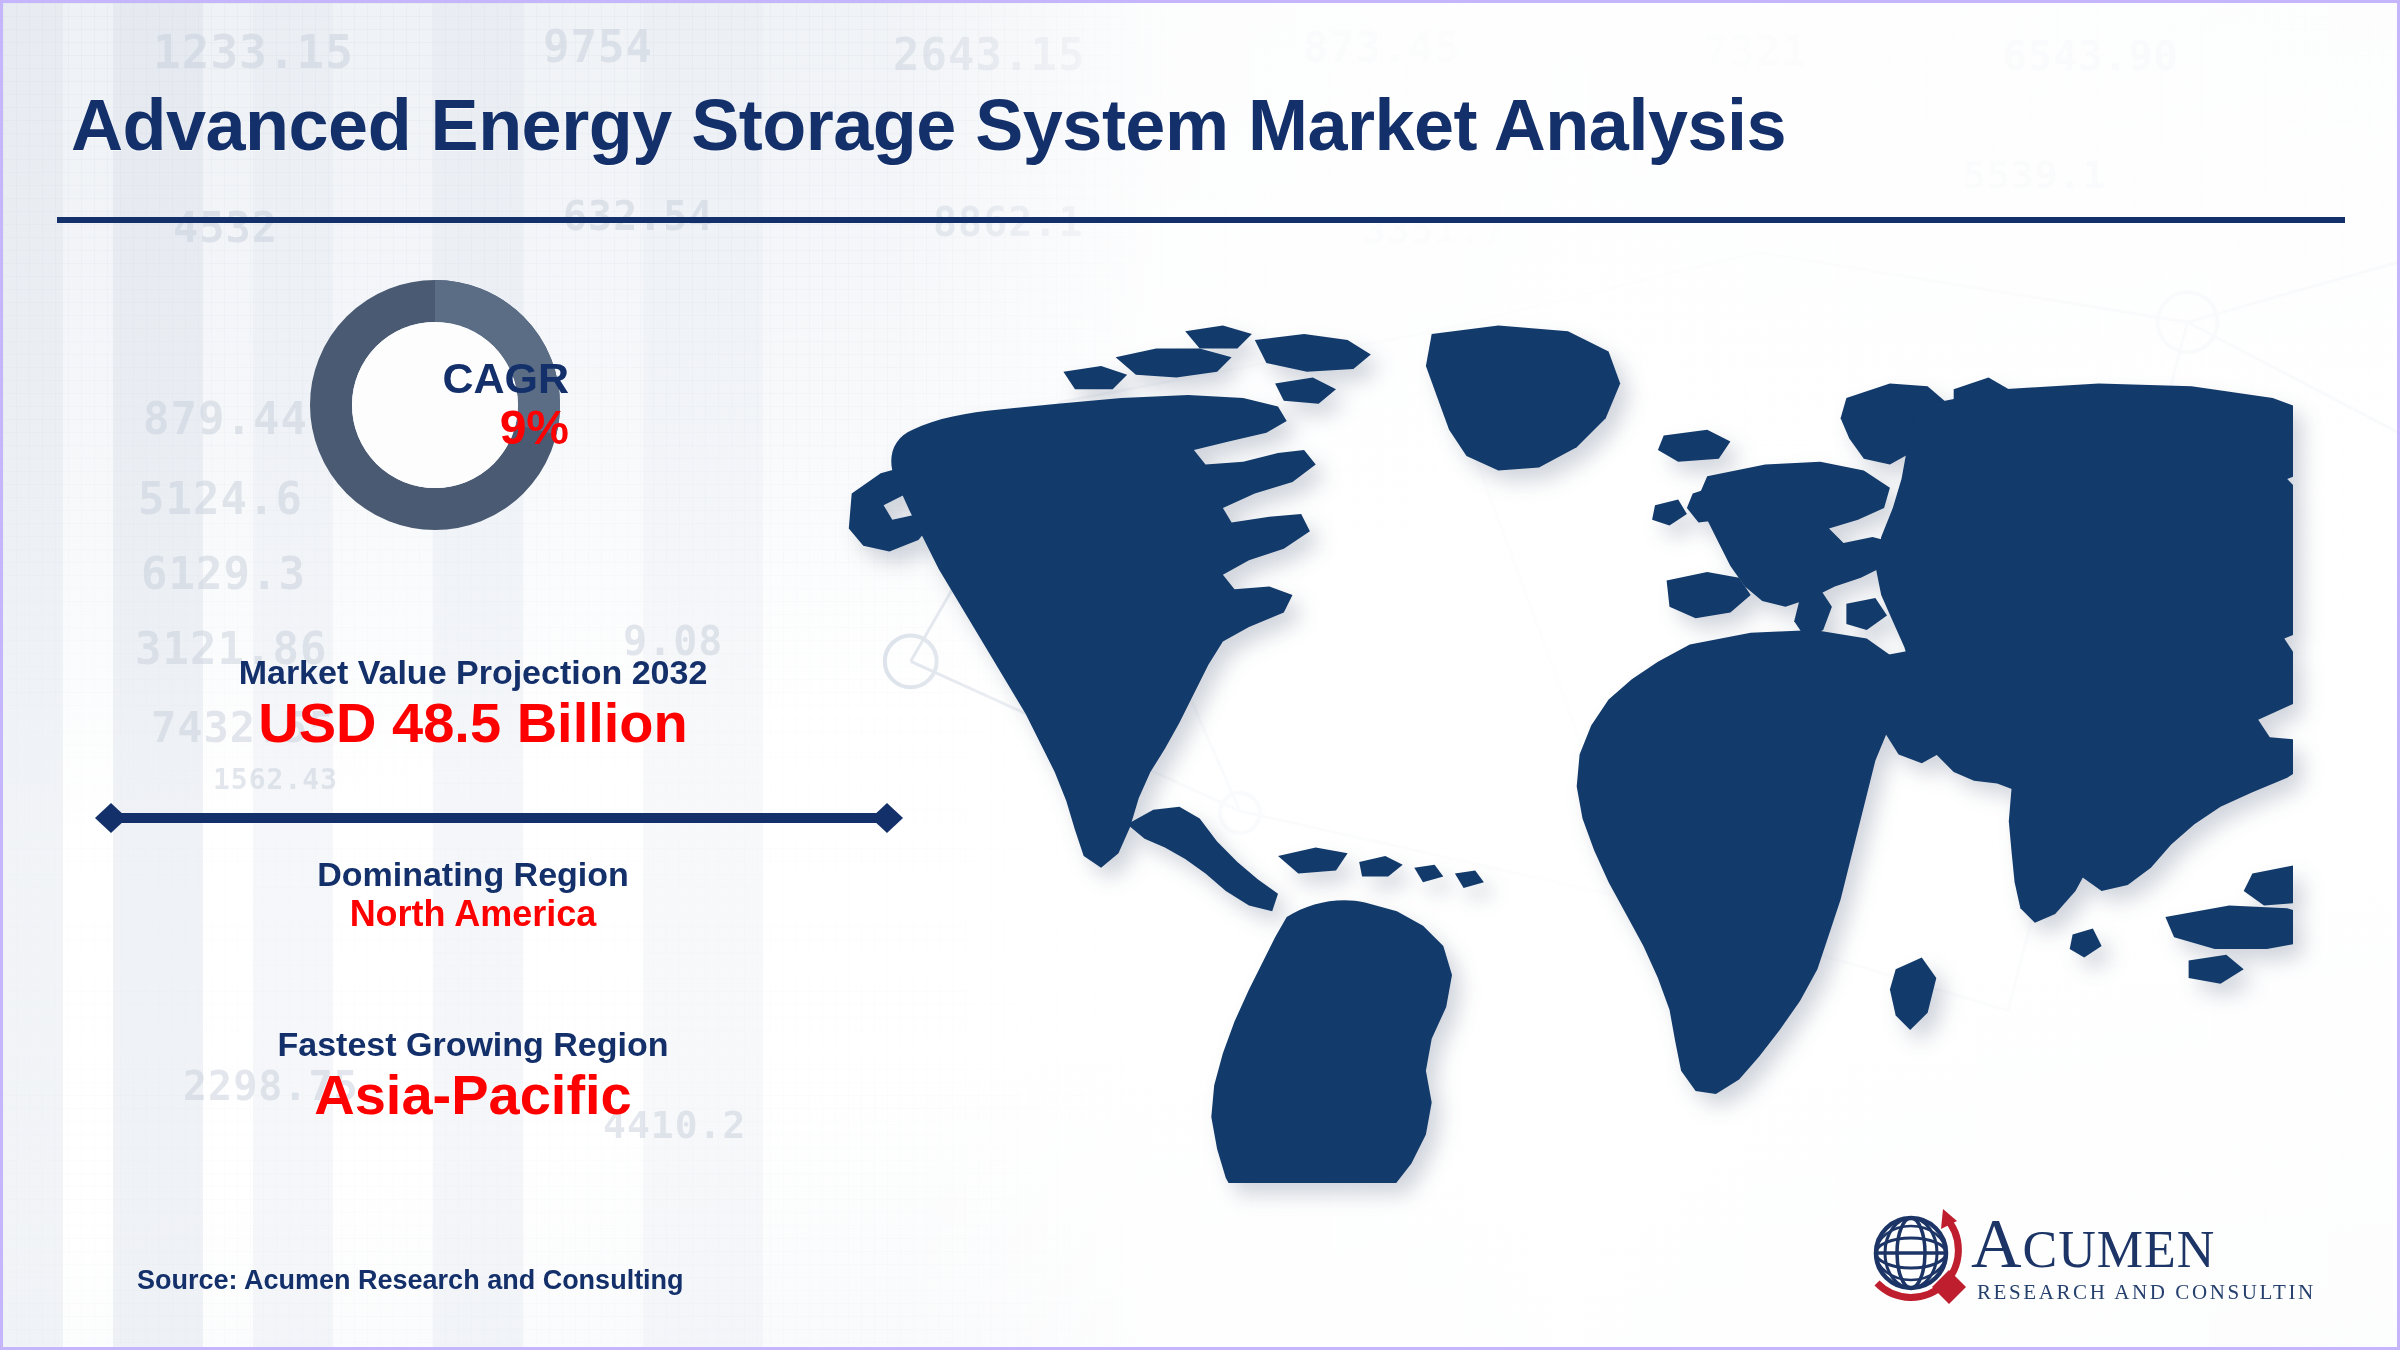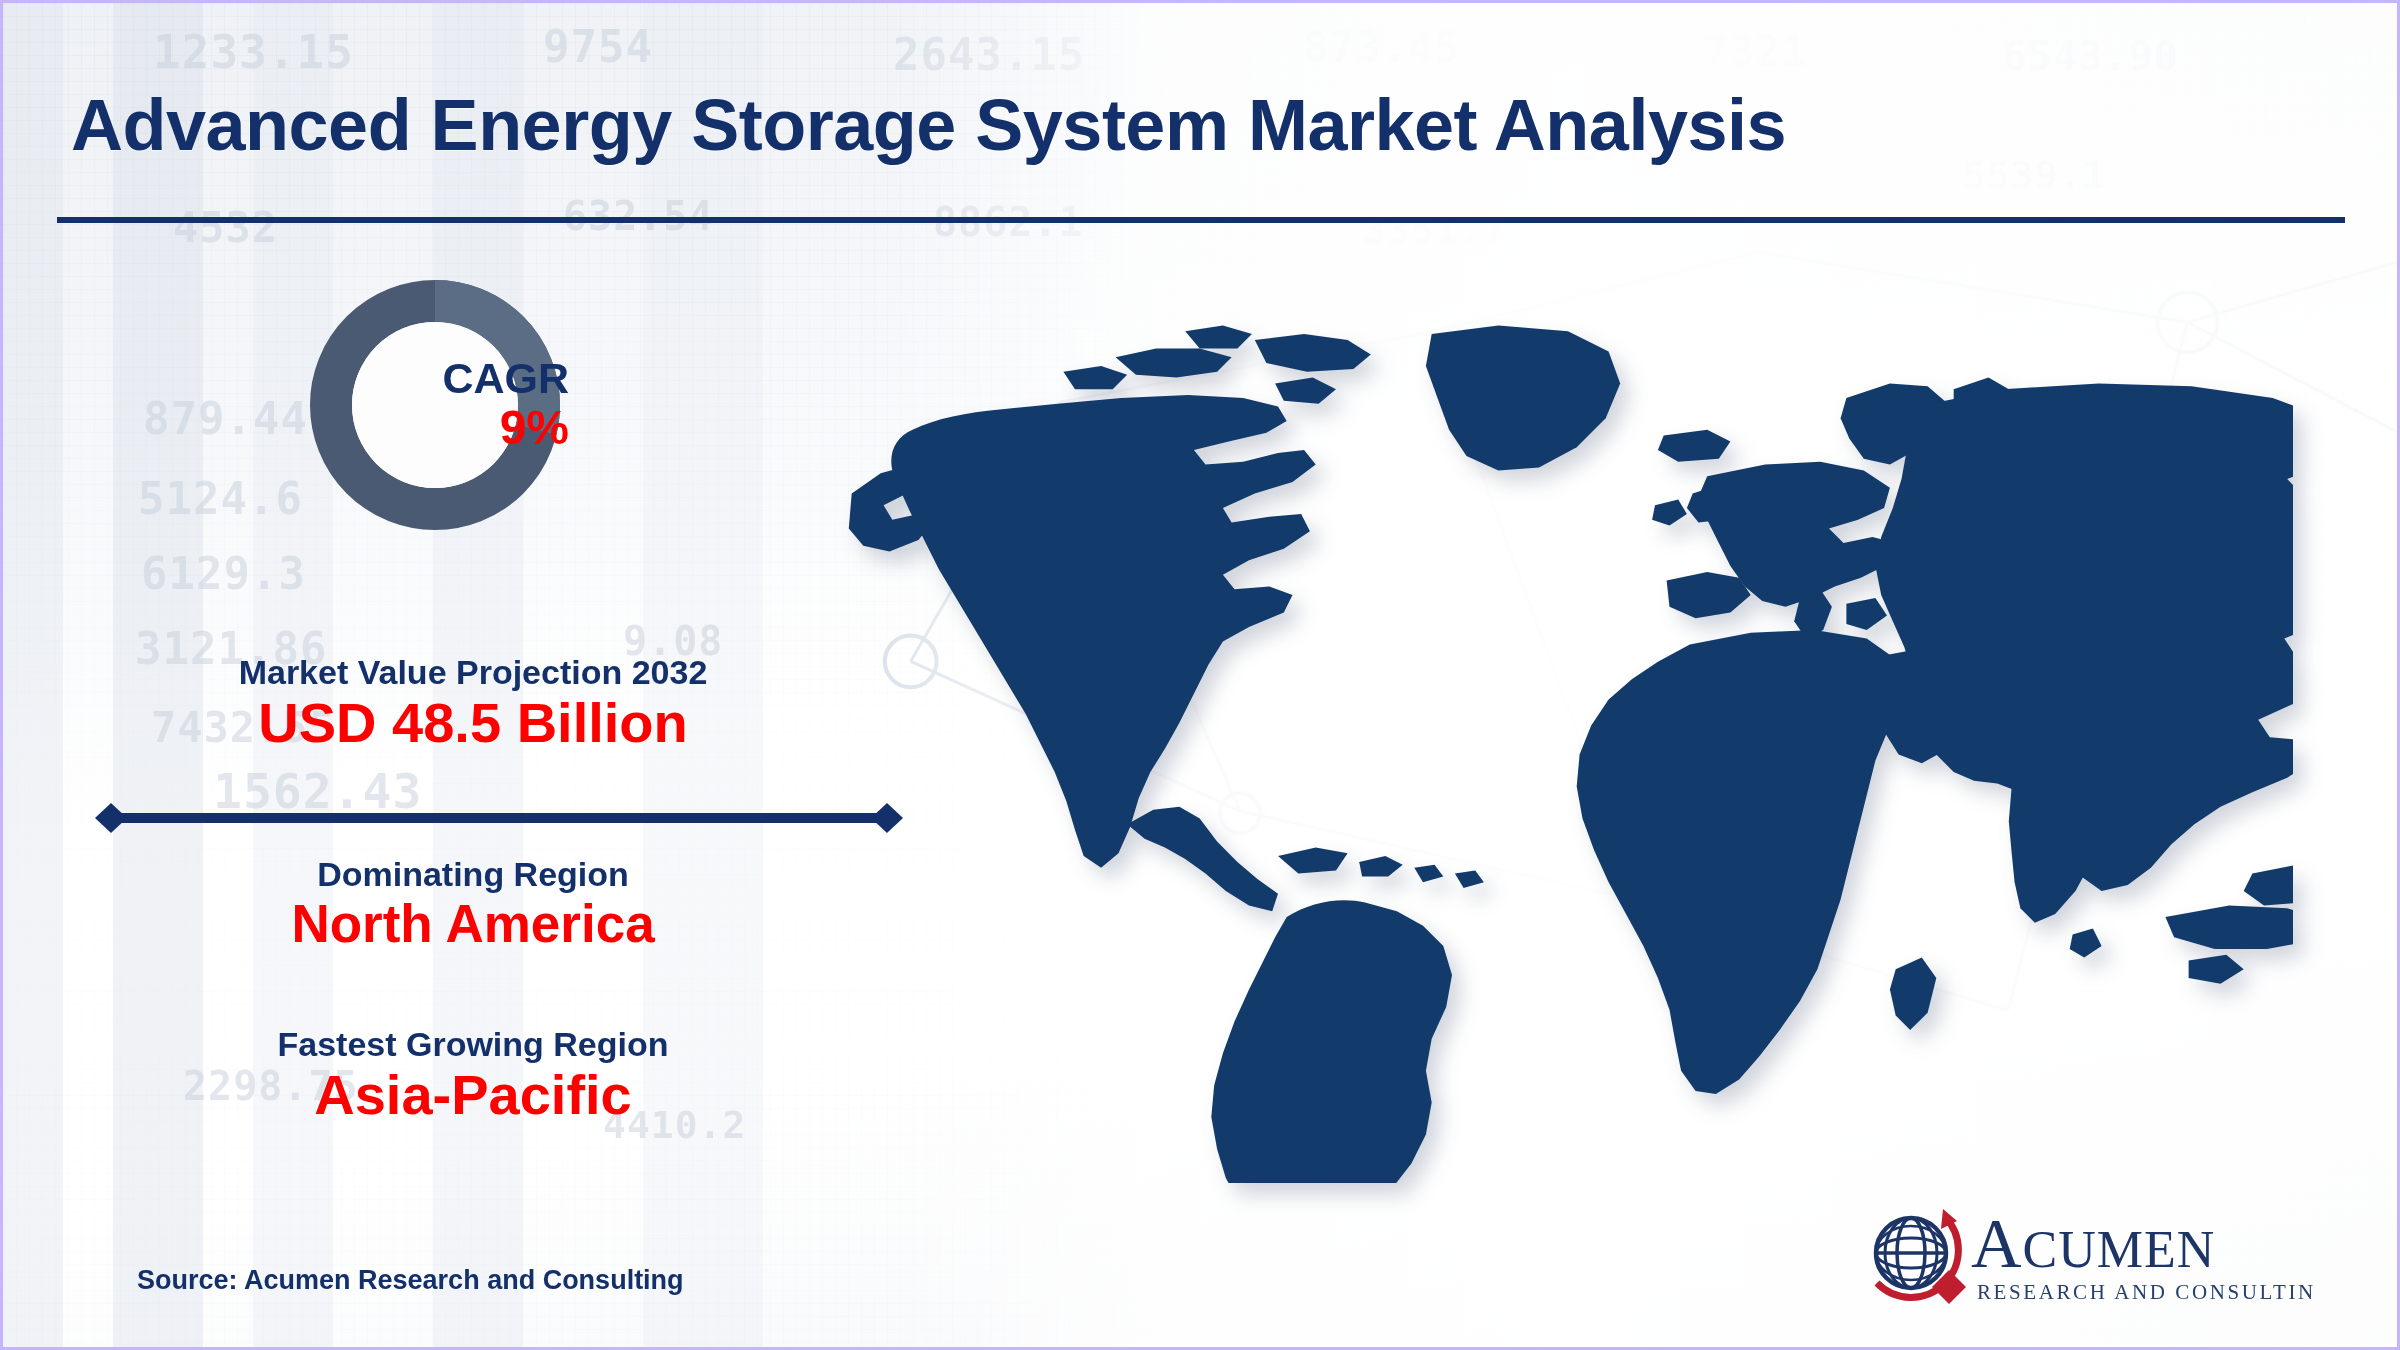--- a/index.html
+++ b/index.html
@@ -121,21 +121,21 @@
     white-space: nowrap;
   }
   .stat-value {
     font-size: 52px; font-weight: 700; color: #ff0000; line-height: 1.12;
     white-space: nowrap;
   }
   .stat-mv     { top: 650px; }
   .stat-dom    { top: 852px; }
   .stat-fast   { top: 1022px; }
   .stat-mv .stat-value  { font-size: 56px; }
-  .stat-dom .stat-value { font-size: 53px; }
+  .stat-dom .stat-value { font-size: 36px; }
   .stat-fast .stat-value{ font-size: 56px; }
 
   
   .arrow-divider {
     position: absolute;
     left: 86px; top: 798px;
     width: 820px; height: 34px;
   }
 
   
@@ -182,21 +182,21 @@
       <div class="ghost-num" style="left: 170px; top: 200px; font-size: 42px;">4532</div>
       <div class="ghost-num" style="left: 560px; top: 190px; font-size: 40px;">632.54</div>
       <div class="ghost-num" style="left: 930px; top: 196px; font-size: 40px;">8862.1</div>
       <div class="ghost-num" style="left: 1360px; top: 205px; font-size: 38px;">3351.7</div>
       <div class="ghost-num" style="left: 140px; top: 390px; font-size: 44px;">879.44</div>
       <div class="ghost-num" style="left: 135px; top: 470px; font-size: 44px;">5124.6</div>
       <div class="ghost-num" style="left: 138px; top: 545px; font-size: 44px;">6129.3</div>
       <div class="ghost-num" style="left: 132px; top: 620px; font-size: 44px;">3121.86</div>
       <div class="ghost-num" style="left: 620px; top: 615px; font-size: 40px;">9.08</div>
       <div class="ghost-num" style="left: 148px; top: 700px; font-size: 42px;">7432.55</div>
-      <div class="ghost-num" style="left: 210px; top: 760px; font-size: 48px;">1562.43</div>
+      <div class="ghost-num" style="left: 210px; top: 760px; font-size: 28px;">1562.43</div>
       <div class="ghost-num" style="left: 180px; top: 1060px; font-size: 40px;">2298.75</div>
       <div class="ghost-num" style="left: 600px; top: 1100px; font-size: 38px;">4410.2</div>
       <div class="ghost-num" style="left: 1520px; top: 120px; font-size: 40px;">8127.6</div>
       <div class="ghost-num" style="left: 1960px; top: 150px; font-size: 38px;">5539.1</div>
     </div>
 
   <svg class="bg-network" viewBox="0 0 2400 1350" preserveAspectRatio="none">
     <g stroke="#dfe4ec" stroke-width="3" fill="none" opacity="0.95">
       <path d="M910,660 L1060,400 L1430,330 L1760,250 L2190,320 L2400,430"></path>
       <path d="M910,660 L1240,810 L1640,900 L2010,1010"></path>

